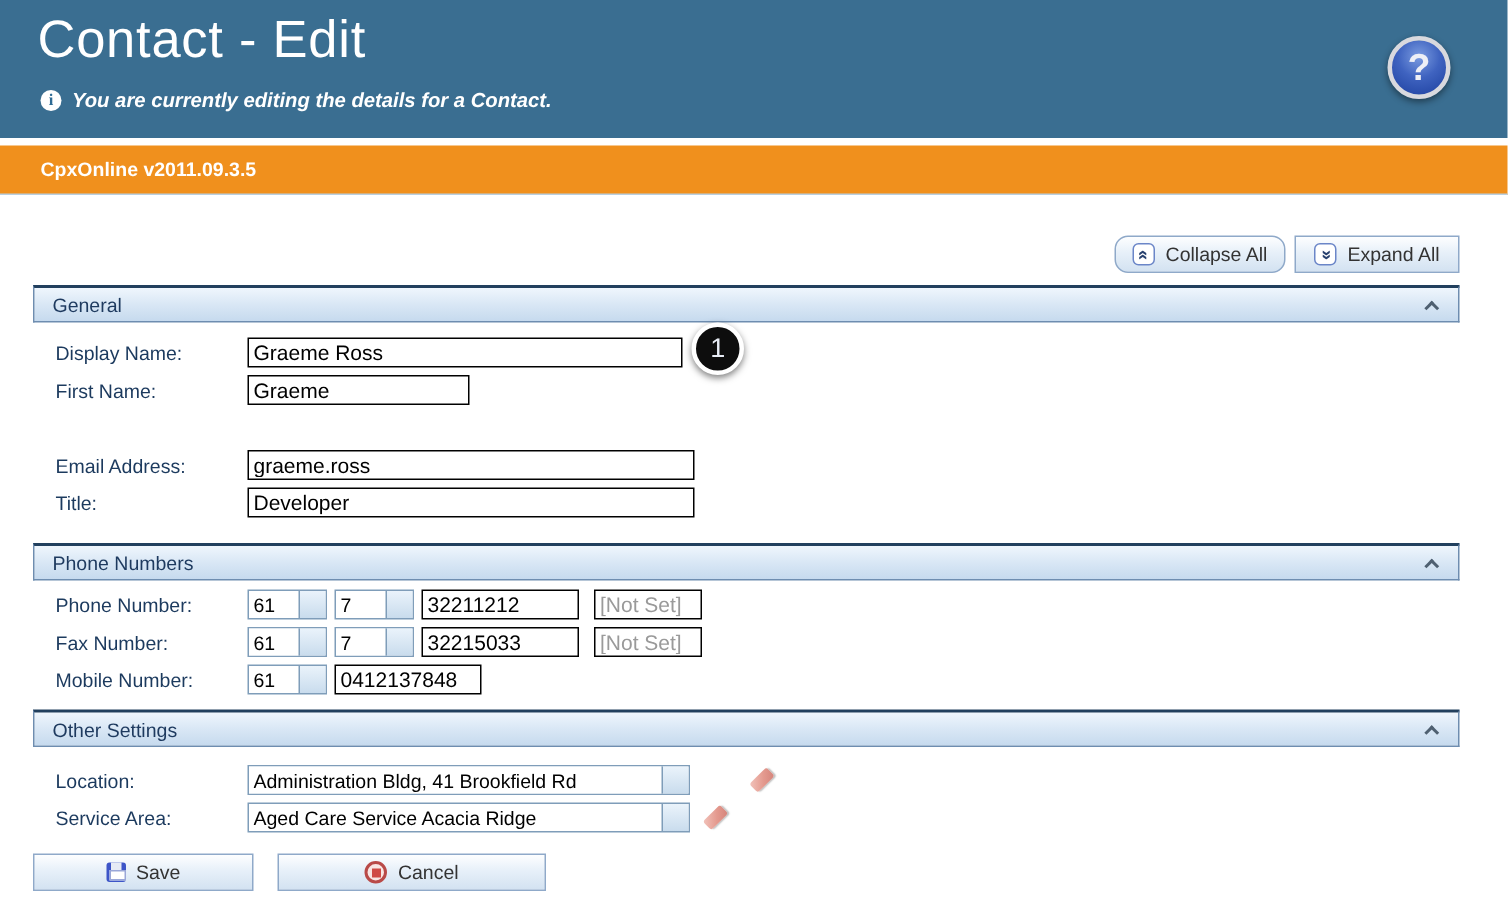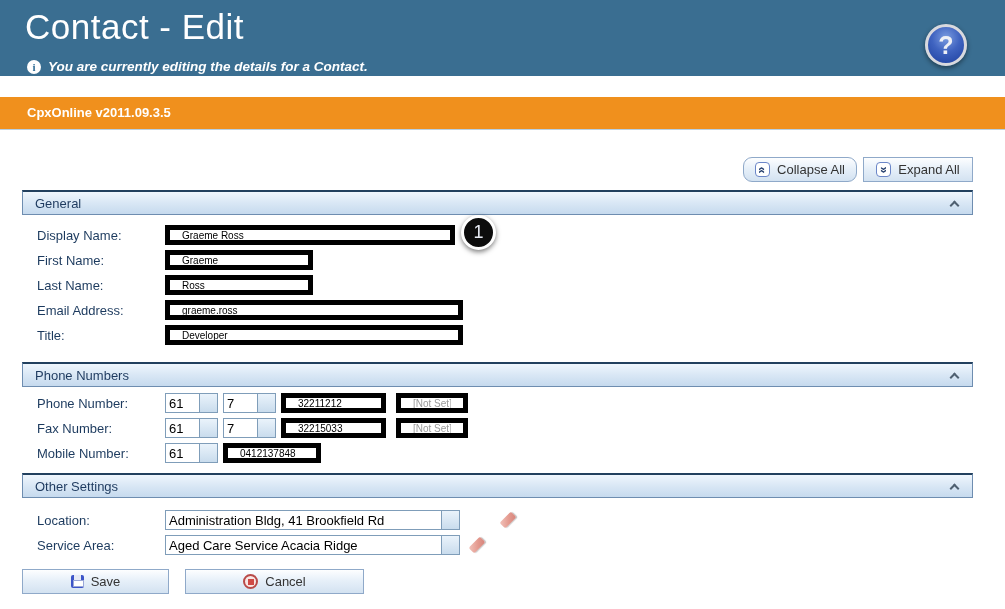--- a/index.html
+++ b/index.html
@@ -1,19 +1,19 @@
 <!DOCTYPE html>
 <html><head>
 <meta charset="utf-8">
 <style>
   * { margin:0; padding:0; box-sizing:border-box; }
   html,body { width:1005px; height:609px; background:#ffffff; font-family:"Liberation Sans", sans-serif; overflow:hidden; }
 
   
-  .page-header { position:absolute; top:0; left:0; width:1005px; height:76px; background:#3a6e91; }
+  .page-header { position:absolute; top:0; left:0; width:1005px; height:92px; background:#3a6e91; }
   .page-title { position:absolute; top:7px; left:25px; color:#ffffff; font-size:35px; font-weight:400; letter-spacing:0.5px; }
   .subtitle-row { position:absolute; top:59px; left:27px; display:flex; align-items:center; gap:7px; }
   .info-icon { width:14px; height:14px; border-radius:50%; background:#ffffff; color:#2e6b94; font-family:"Liberation Serif", serif; font-weight:bold; font-size:11px; line-height:14px; text-align:center; flex:0 0 auto; }
   .subtitle-text { color:#ffffff; font-size:13.5px; font-style:italic; font-weight:bold; }
   .help-icon { position:absolute; top:24px; right:38px; width:42px; height:42px; border-radius:50%;
     background:radial-gradient(circle at 50% 30%, #7b9ce0 0%, #3f63c0 45%, #1c3f9e 100%);
     border:3px solid #d9d9de; box-shadow:0 2px 5px rgba(0,0,0,0.45);
     color:#eef0f6; font-size:25px; font-weight:bold; text-align:center; line-height:36px; cursor:pointer; }
 
   
@@ -39,21 +39,21 @@
   .section-header { position:absolute; left:0; width:951px; height:25px;
     background:linear-gradient(#eff6fd, #d9e7f5 50%, #c6daee);
     border:1px solid #6e8db0; border-top:2px solid #22405e;
     display:flex; align-items:center; padding:0 12px; color:#1e3a5f; font-size:13px; cursor:pointer; }
   .section-chevron { position:absolute; right:14px; top:10px; width:7px; height:7px;
     border-top:2px solid #4f6071; border-right:2px solid #4f6071; transform:rotate(-45deg); }
 
   
   .row { position:absolute; left:0; height:22px; display:flex; align-items:center; }
   .row label { width:143px; padding-left:15px; font-size:13px; color:#1c3a5e; flex:0 0 auto; }
-  .txt { height:20px; border:5px solid #000000; font-size:10px; padding:0 12px; color:#000; font-family:"Liberation Sans", sans-serif; }
+  .txt { height:20px; border:1px solid #000000; font-size:14px; padding:0 3px; color:#000; font-family:"Liberation Sans", sans-serif; }
   .w-display { width:290px; } .w-name { width:148px; } .w-wide { width:298px; }
   .txt.notset { color:#9a9a9a; width:72px; margin-left:10px; }
 
   
   .combo { display:inline-flex; align-items:stretch; height:20px; border:1px solid #7f9db9; background:#ffffff; }
   .combo + .combo, .combo + .txt { margin-left:5px; }
   .combo .combo-text { border:none; outline:none; font-size:13px; padding:0 3px; color:#000; min-width:0; font-family:"Liberation Sans", sans-serif; }
   .combo-btn { width:18px; flex:0 0 auto; border-left:1px solid #7f9db9; background:linear-gradient(#eaf3fb, #c9dced);
     display:flex; align-items:center; justify-content:center; cursor:pointer; }
   .combo-arrow { width:0; height:0; border-left:4px solid transparent; border-right:4px solid transparent; border-top:5px solid #3f5warning770; border-top-color:#3f5770; }
@@ -124,24 +124,20 @@
     <label>Display Name:</label>
     <input class="txt w-display" value="Graeme Ross" style="">
   </div>
   <div class="badge">1</div>
 
   <div class="row" style="top:119px;">
     <label>First Name:</label>
     <input class="txt w-name" value="Graeme" style="">
   </div>
 
-  <div class="row" style="top:144px;">
-    <label>Last Name:</label>
-    <input class="txt w-name" value="Ross" style="">
-  </div>
 
   <div class="row" style="top:169px;">
     <label>Email Address:</label>
     <input class="txt w-wide" value="graeme.ross" style="">
   </div>
 
   <div class="row" style="top:194px;">
     <label>Title:</label>
     <input class="txt w-wide" value="Developer" style="">
   </div>

